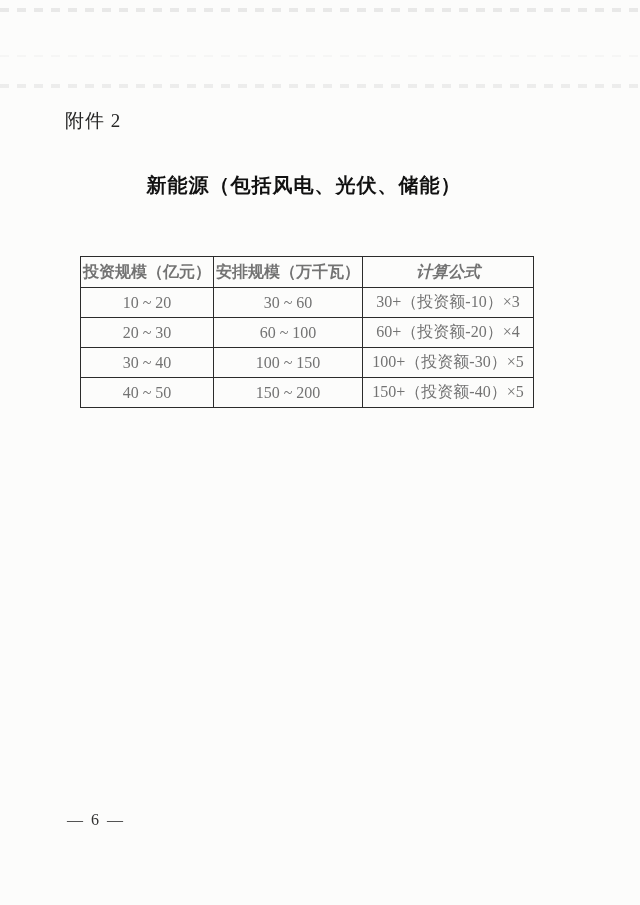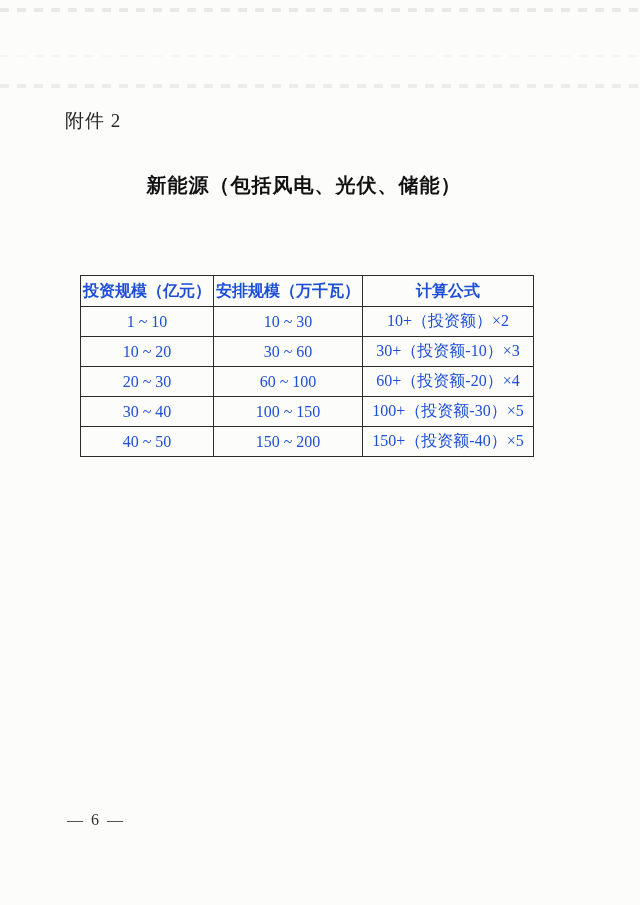--- a/index.html
+++ b/index.html
@@ -48,44 +48,44 @@
     text-align: center;
     font-weight: bold;
     font-size: 20px;
     line-height: 36px;
     color: #111;
     letter-spacing: 1px;
   }
   .calc-table {
     position: absolute;
     left: 80px;
-    top: 275px;
+    top: 256px;
     border-collapse: collapse;
     table-layout: fixed;
     font-size: 16px;
-    color: #1d4ed8;
+    color: #737373;
   }
   .calc-table th, .calc-table td {
     border: 1.6px solid #2b2b2b;
     text-align: center;
     vertical-align: middle;
     height: 30px;
     padding: 0 2px;
     font-weight: normal;
     white-space: nowrap;
     overflow: hidden;
   }
   .calc-table th {
     font-weight: bold;
     height: 31px;
     font-size: 16px;
   }
   .col-invest  { width: 123px; }
   .col-scale   { width: 145px; margin-left: 20px; }
-  .col-formula { width: 171px; }
+  .col-formula { width: 171px; font-style: italic; }
 
   .footer {
     position: absolute;
     left: 67px;
     top: 811px;
     font-size: 16px;
     letter-spacing: 2px;
     color: #333;
   }
 </style>
@@ -107,25 +107,20 @@
   <table class="calc-table">
     <thead>
       <tr>
         <th class="col-invest">投资规模（亿元）</th>
         <th class="col-scale">安排规模（万千瓦）</th>
         <th class="col-formula">计算公式</th>
       </tr>
     </thead>
     <tbody>
       <tr>
-        <td>1 ~ 10</td>
-        <td>10 ~ 30</td>
-        <td>10+（投资额）×2</td>
-      </tr>
-      <tr>
         <td>10 ~ 20</td>
         <td>30 ~ 60</td>
         <td>30+（投资额-10）×3</td>
       </tr>
       <tr>
         <td>20 ~ 30</td>
         <td>60 ~ 100</td>
         <td>60+（投资额-20）×4</td>
       </tr>
       <tr>

